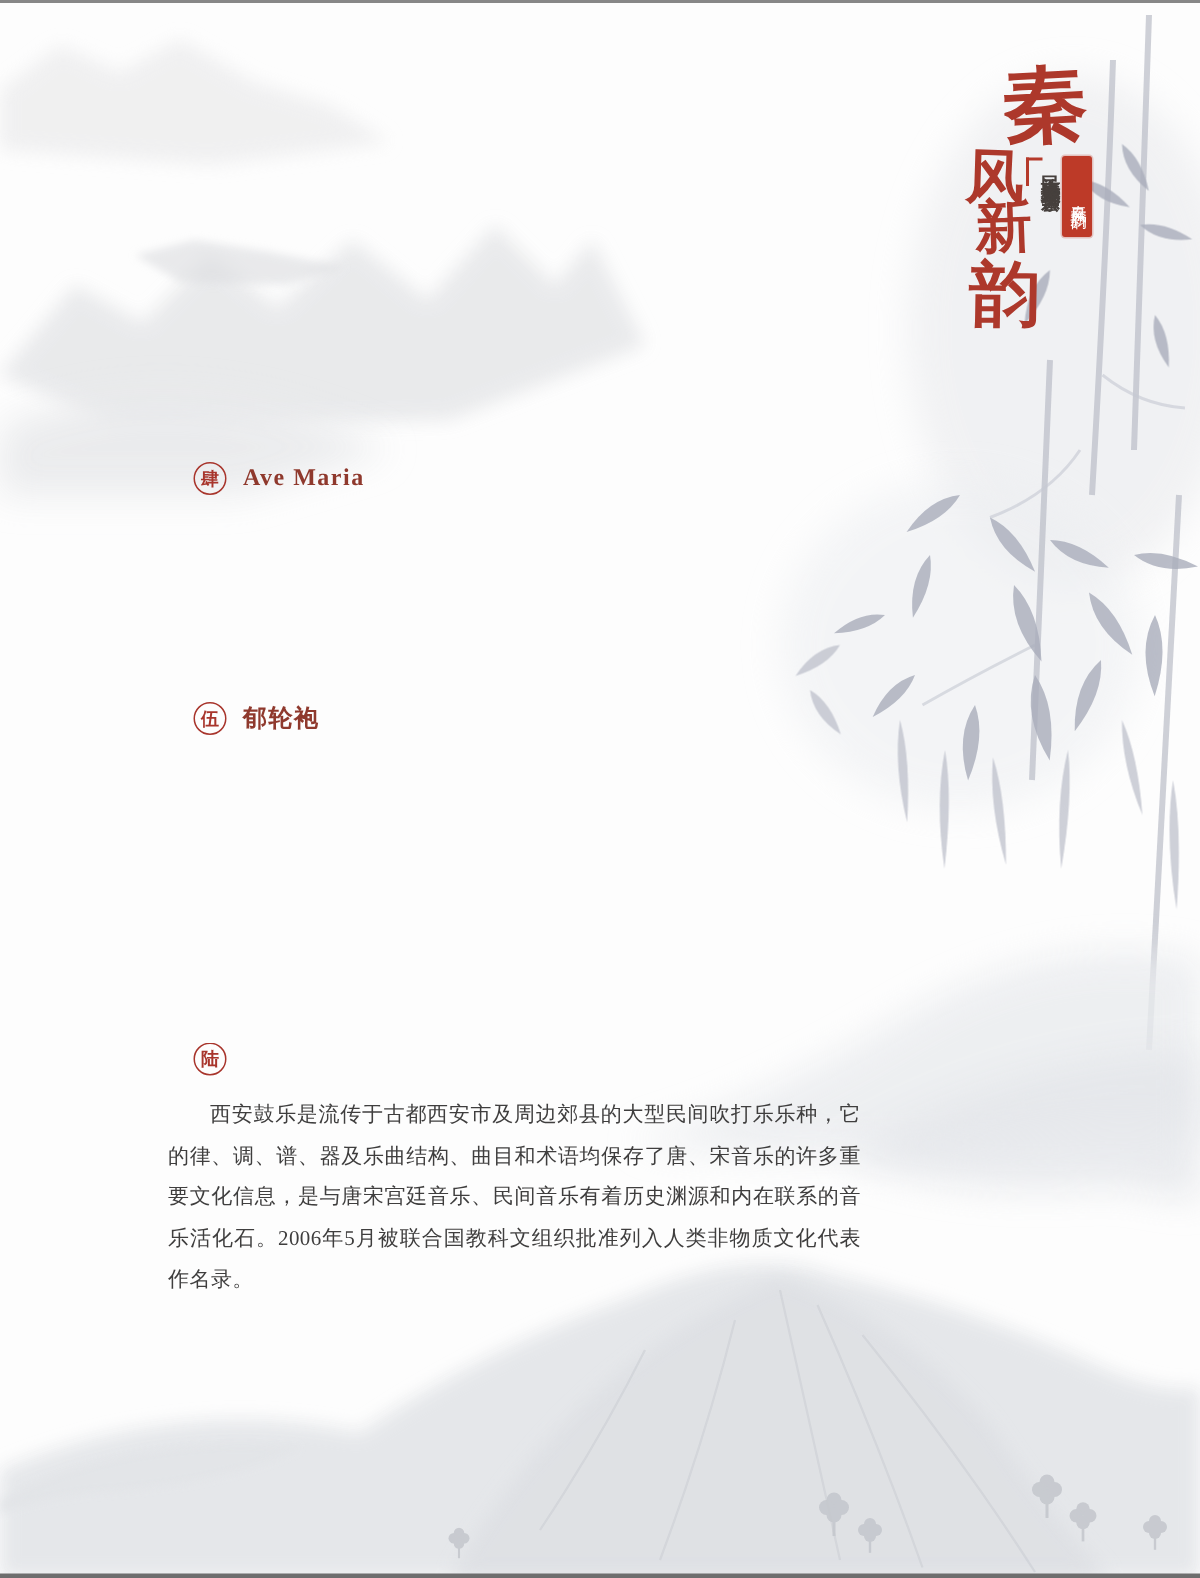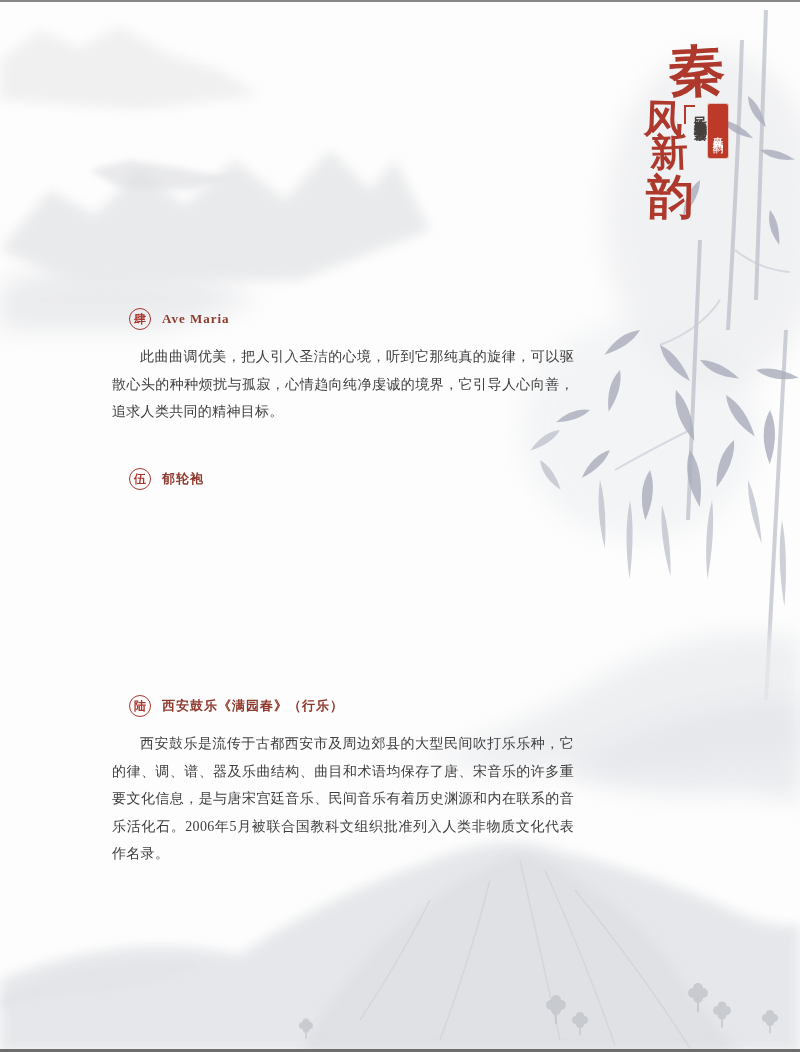--- a/index.html
+++ b/index.html
@@ -32,21 +32,21 @@
   
   .sections{position:absolute;left:112px;width:462px;z-index:2;}
   .piece{position:absolute;left:0;width:462px;}
   .piece.s0{top:308px;}
   .piece.s1{top:468px;}
   .piece.s2{top:695px;}
   .piece-head{display:flex;align-items:center;gap:11px;}
   .badge{flex:0 0 auto;width:20px;height:20px;border:1.5px solid #a8352c;border-radius:50%;
     color:#a8352c;font-size:12px;line-height:20px;text-align:center;font-weight:bold;
     margin-left:17px;}
-  .piece-title{margin:0;font-size:13px;font-weight:bold;color:#8f392d;letter-spacing:1px;}
+  .piece-title{margin:0;font-size:16px;font-weight:bold;color:#8f392d;letter-spacing:1px;}
   .piece-body{margin:13px 0 0 0;font-size:14px;letter-spacing:0.3px;line-height:27.5px;
     color:#3f3e3e;text-align:justify;text-indent:2em;}
 </style>
 </head>
 <body>
 
 <div class="page">
 
   <svg class="bg" width="800" height="1052" viewBox="0 0 800 1052">
     <defs>
@@ -157,32 +157,30 @@
     <div class="seal">秦风新韵</div>
   </div>
 
   <main class="sections">
 
     <section class="piece s0">
       <div class="piece-head">
         <span class="badge">肆</span>
         <h2 class="piece-title">Ave Maria</h2>
       </div>
-      <p class="piece-body">此曲曲调优美，把人引入圣洁的心境，听到它那纯真的旋律，可以驱散心头的种种烦扰与孤寂，心情趋向纯净虔诚的境界，它引导人心向善，追求人类共同的精神目标。</p>
     </section>
 
     <section class="piece s1">
       <div class="piece-head">
         <span class="badge">伍</span>
         <h2 class="piece-title">郁轮袍</h2>
       </div>
     </section>
 
     <section class="piece s2">
       <div class="piece-head">
         <span class="badge">陆</span>
-        <h2 class="piece-title">西安鼓乐《满园春》（行乐）</h2>
       </div>
       <p class="piece-body">西安鼓乐是流传于古都西安市及周边郊县的大型民间吹打乐乐种，它的律、调、谱、器及乐曲结构、曲目和术语均保存了唐、宋音乐的许多重要文化信息，是与唐宋宫廷音乐、民间音乐有着历史渊源和内在联系的音乐活化石。2006年5月被联合国教科文组织批准列入人类非物质文化代表作名录。</p>
     </section>
 
   </main>
 </div>
 
 </body></html>

